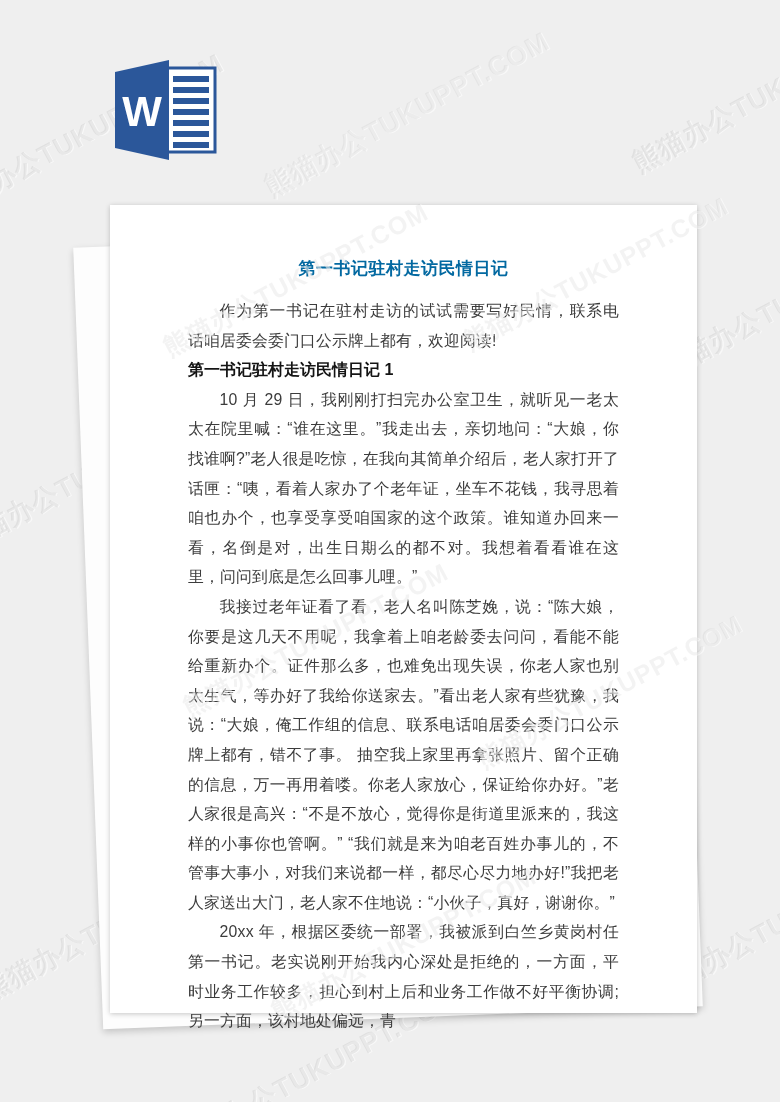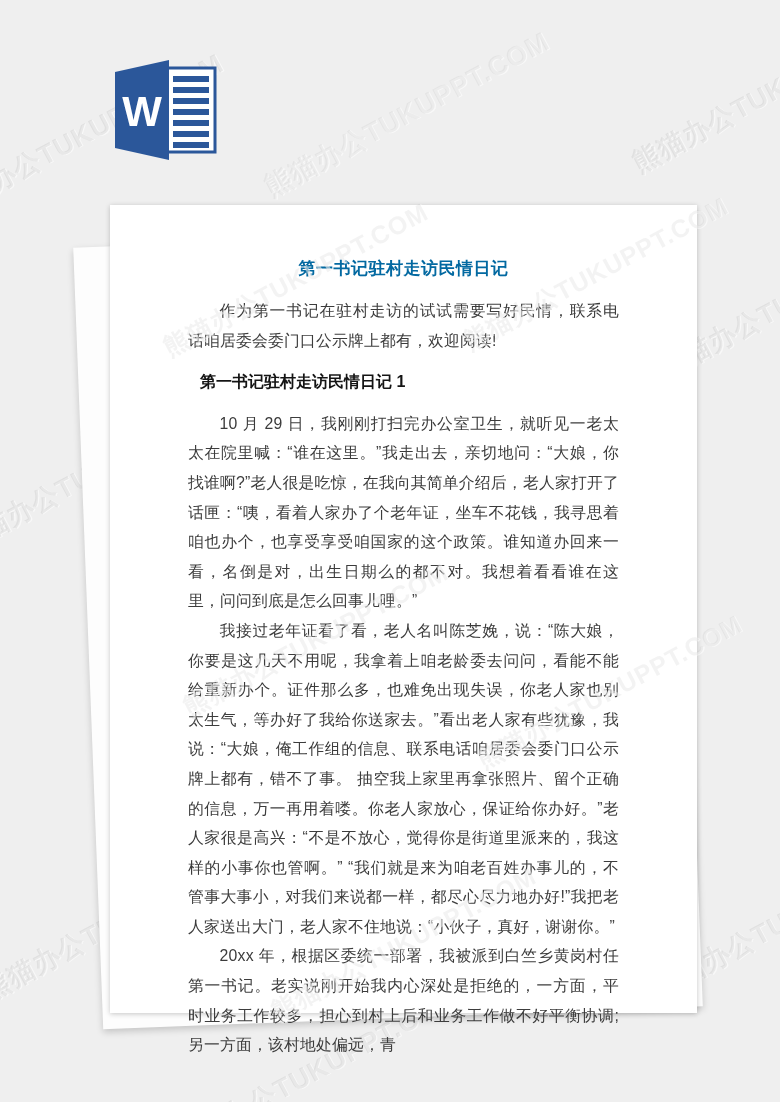--- a/index.html
+++ b/index.html
@@ -61,21 +61,21 @@
   .doc-body { position:relative; z-index:1; }
   .doc-title {
     margin:0 0 16px 0; text-align:center;
     font-size:17px; font-weight:bold; color:#0369a1; letter-spacing:0.5px;
   }
   .doc-body p {
     margin:0; font-size:15.8px; line-height:29.6px; color:#3c3c3c;
     text-indent:2em; text-align:justify; letter-spacing:0.2px;
   }
   .sec-heading {
-    margin:12px; font-size:16px; font-weight:bold; color:#141414; line-height:29.6px;
+    margin:0; font-size:16px; font-weight:bold; color:#141414; line-height:29.6px;
   }
   .sec-heading.second { margin-top:30px; }
 </style>
 </head>
 <body>
 
 <div class="canvas">
 
   <span class="wm wm-bg1">熊猫办公TUKUPPT.COM</span>
   <span class="wm wm-bg2">熊猫办公TUKUPPT.COM</span>

